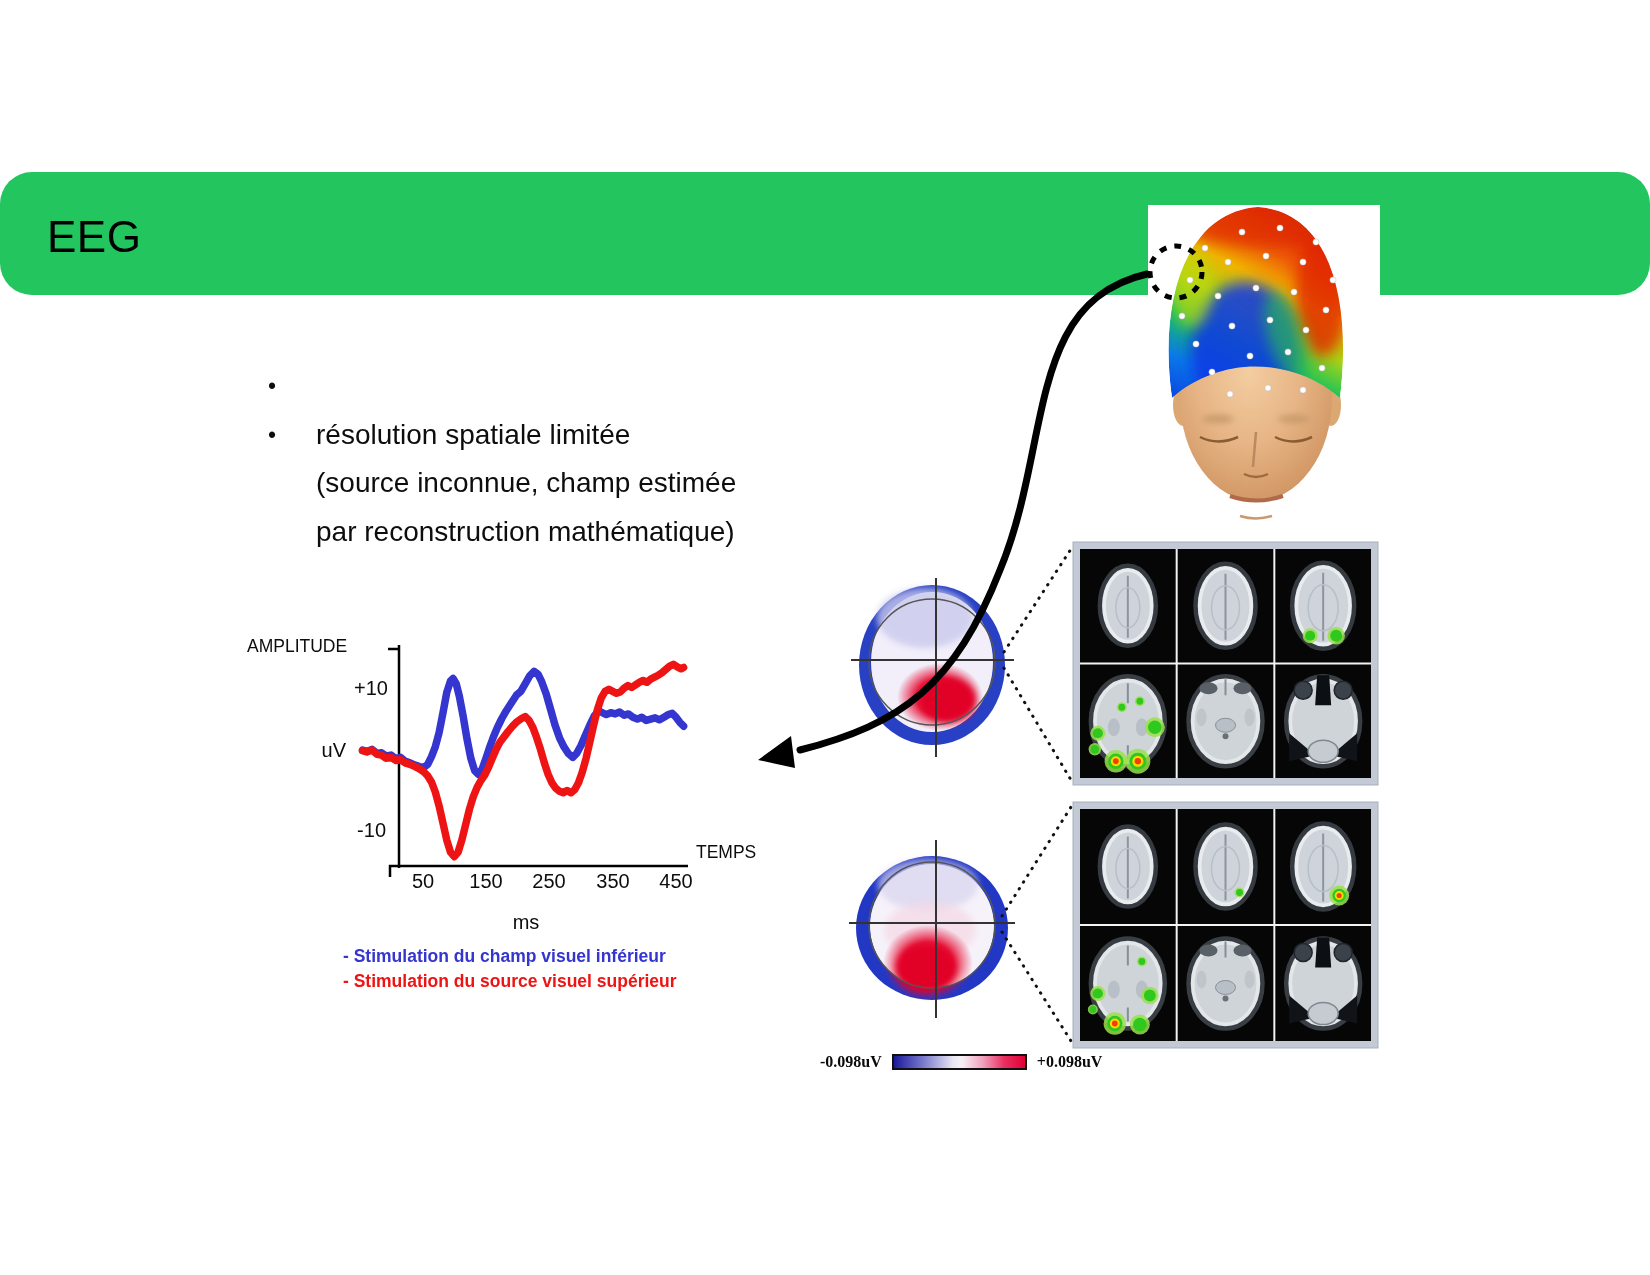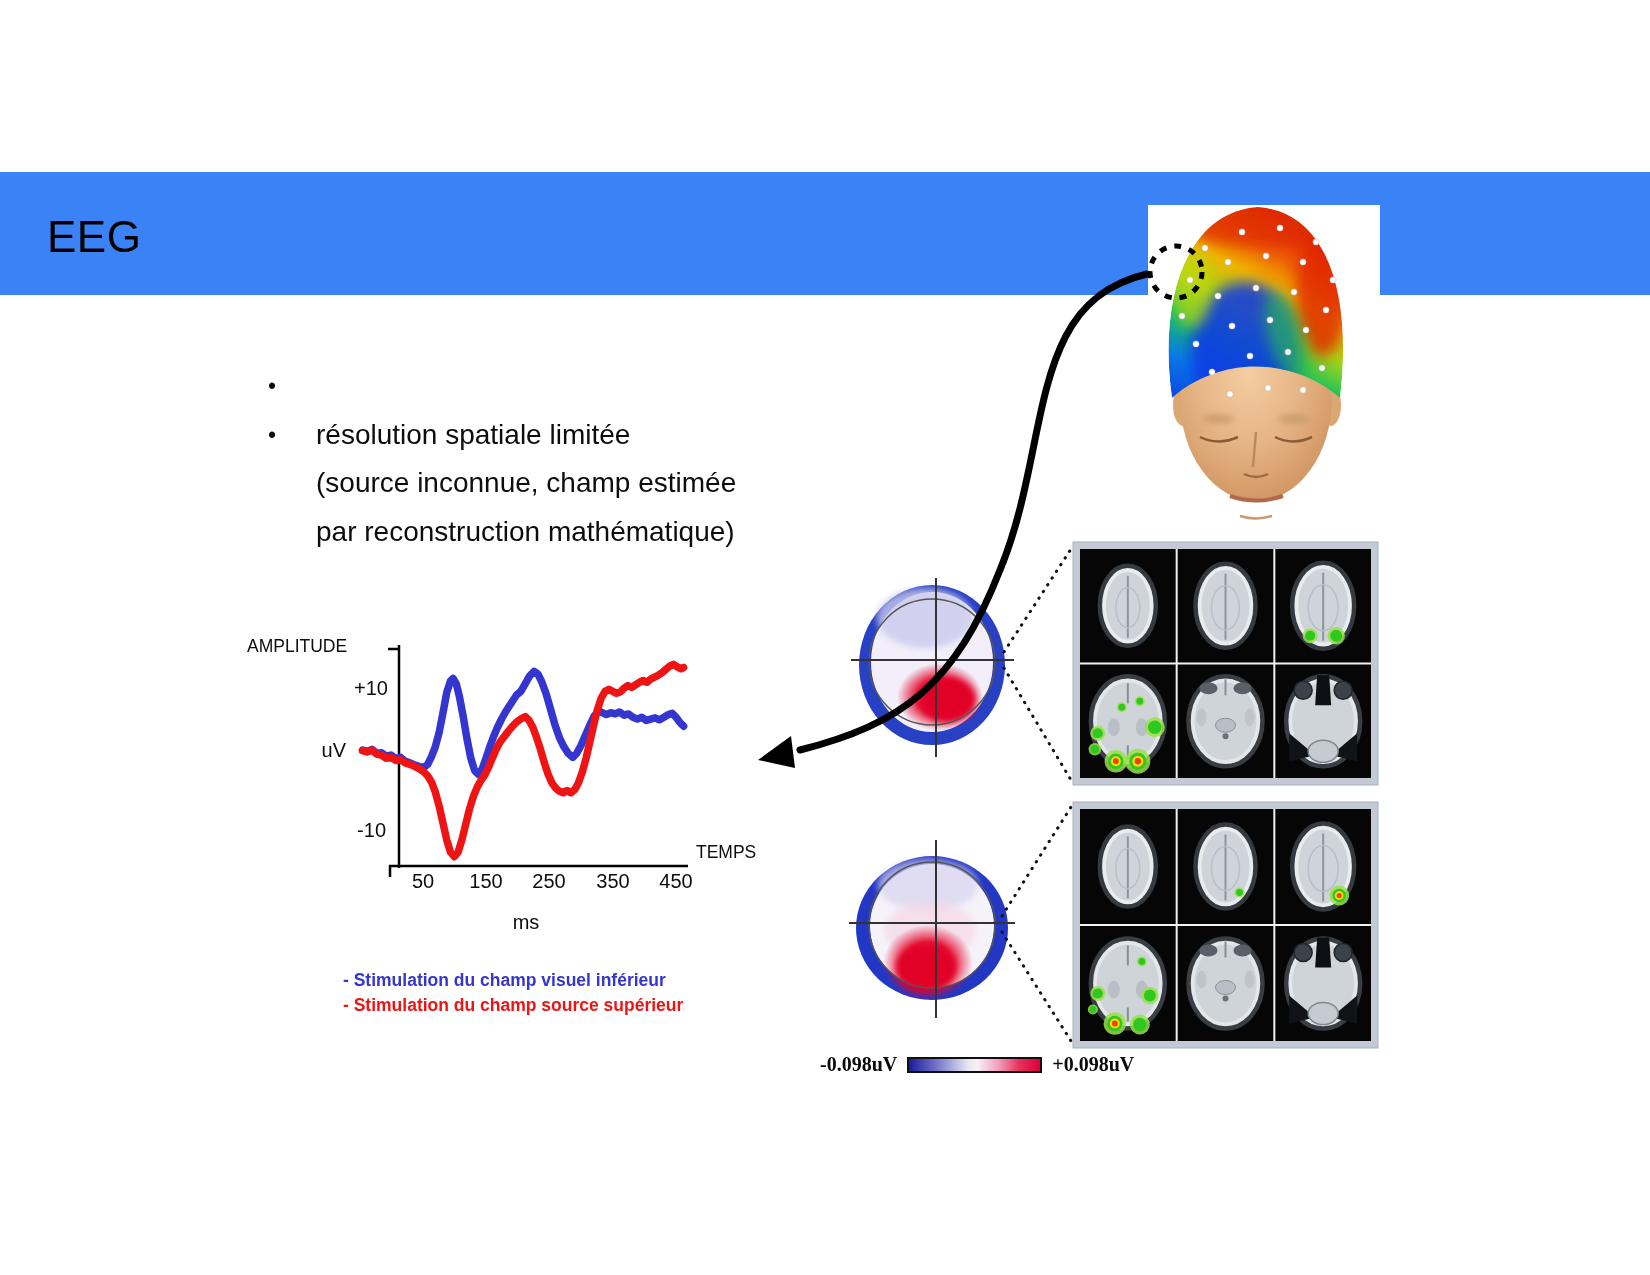--- a/index.html
+++ b/index.html
@@ -5,34 +5,34 @@
   html,body{margin:0;padding:0;background:#ffffff;}
   .slide{position:relative;width:1650px;height:1275px;background:#ffffff;overflow:hidden;
          font-family:"Liberation Sans",sans-serif;}
   .banner{position:absolute;left:0;top:172px;width:1650px;height:123px;background:#f2cdb2;}
   .title{position:absolute;left:47px;top:40px;margin:0;font-size:44px;font-weight:400;
          color:#000;letter-spacing:0.5px;}
   .bullets{position:absolute;left:268px;top:370px;}
   .bullet-row{display:flex;align-items:flex-start;height:48.5px;font-size:28px;color:#0d0d0d;}
   .bullet-row .marker{width:48px;font-size:23px;padding-top:3px;}
   .art{position:absolute;left:0;top:0;width:1650px;height:1275px;}
-  .legend{position:absolute;left:343px;top:944px;font-size:17.5px;font-weight:bold;line-height:24.5px;margin-top:24px;}
+  .legend{position:absolute;left:343px;top:944px;font-size:17.5px;font-weight:bold;line-height:24.5px;}
   .scalebar{position:absolute;left:820px;top:1053px;display:flex;align-items:center;gap:10px;
-            font-family:"Liberation Serif",serif;font-weight:bold;font-size:20px;color:#0a0a0a;}
+            font-family:"Liberation Serif",serif;font-weight:bold;font-size:16px;color:#0a0a0a;}
   .scalebar .bar{width:131px;height:12px;border:2px solid #101010;
      background:linear-gradient(90deg,#1a1a9a 0%,#7878cc 22%,#e8e6f2 45%,#f8f0f4 52%,
                 #f0a0be 68%,#e83060 84%,#e00038 100%);}
   svg text{font-family:"Liberation Sans",sans-serif;fill:#0d0d0d;}
 </style>
 </head>
 <body>
 
 <div class="slide">
 
-  <div class="banner" style="background: #3b82f6;">
+  <div class="banner" style="background: #22c55e; border-radius: 32px;">
     <h1 class="title">EEG</h1>
   </div>
 
   <svg class="art" viewBox="0 0 1650 1275">
     <defs>
       <filter id="b7" x="-80%" y="-80%" width="260%" height="260%">
           <feGaussianBlur stdDeviation="7"></feGaussianBlur>
         </filter>
       <filter id="b3" x="-80%" y="-80%" width="260%" height="260%">
           <feGaussianBlur stdDeviation="3"></feGaussianBlur>
@@ -342,21 +342,21 @@
       <span>(source inconnue, champ estimée</span>
     </div>
     <div class="bullet-row">
       <span class="marker"></span>
       <span>par reconstruction mathématique)</span>
     </div>
   </div>
 
   <div class="legend">
     <div class="legend-item" style="color: rgb(53, 53, 207);">- Stimulation du champ visuel inférieur</div>
-    <div class="legend-item" style="color: rgb(238, 20, 20);">- Stimulation du champ source supérieur</div>
+    <div class="legend-item" style="color: rgb(238, 20, 20);">- Stimulation du source visuel supérieur</div>
   </div>
 
   <div class="scalebar">
     <span>-0.098uV</span>
     <div class="bar"></div>
     <span>+0.098uV</span>
   </div>
 
 </div>
 

